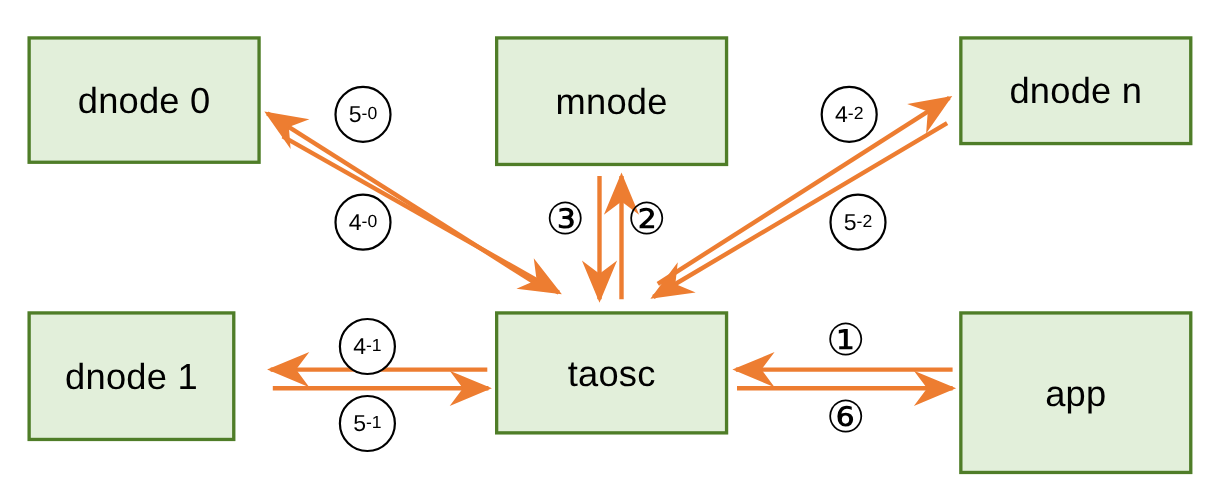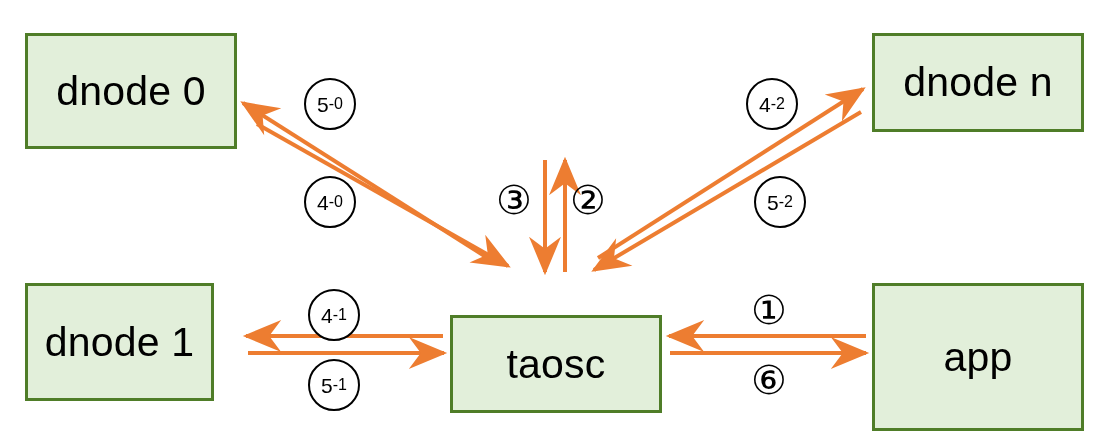--- a/index.html
+++ b/index.html
@@ -21,32 +21,32 @@
     position: absolute;
     box-sizing: border-box;
     background: #e2efda;
     border: 3px solid #4f7d28;
     display: flex;
     align-items: center;
     justify-content: center;
   }
   .node-label {
     font-family: "Liberation Sans", sans-serif;
-    font-size: 41px;
+    font-size: 33px;
     color: #000000;
     letter-spacing: 0.2px;
     line-height: 1;
     white-space: nowrap;
     text-align: right;
   }
   #node-dnode0 { left: 25px;  top: 33px;  width: 212px; height: 116px; }
   #node-mnode  { left: 450px; top: 33px;  width: 212px; height: 118px; }
   #node-dnoden { left: 872px; top: 33px;  width: 212px; height: 99px; }
   #node-dnode1 { left: 25px;  top: 283px; width: 189px; height: 118px; }
-  #node-taosc  { left: 450px; top: 283px; width: 212px; height: 98px; margin-top: 32px; }
+  #node-taosc  { left: 450px; top: 283px; width: 212px; height: 112px; }
   #node-app    { left: 872px; top: 283px; width: 212px; height: 148px; }
 
   .edge-layer {
     position: absolute;
     left: 0;
     top: 0;
     width: 1114px;
     height: 438px;
     pointer-events: none;
   }
@@ -121,20 +121,23 @@
 
     <line x1="866" y1="336" x2="669" y2="336" stroke="#ed7d31" stroke-width="4" marker-end="url(#ah)"></line>
 
     <line x1="670" y1="353" x2="866" y2="353" stroke="#ed7d31" stroke-width="4" marker-end="url(#ah)"></line>
   </svg>
 
   <div class="node-box" id="node-dnode0">
     <span class="node-label">dnode 0</span>
   </div>
 
+  <div class="node-box" id="node-mnode">
+    <span class="node-label">mnode</span>
+  </div>
 
   <div class="node-box" id="node-dnoden">
     <span class="node-label">dnode n</span>
   </div>
 
   <div class="node-box" id="node-dnode1">
     <span class="node-label">dnode 1</span>
   </div>
 
   <div class="node-box" id="node-taosc">

